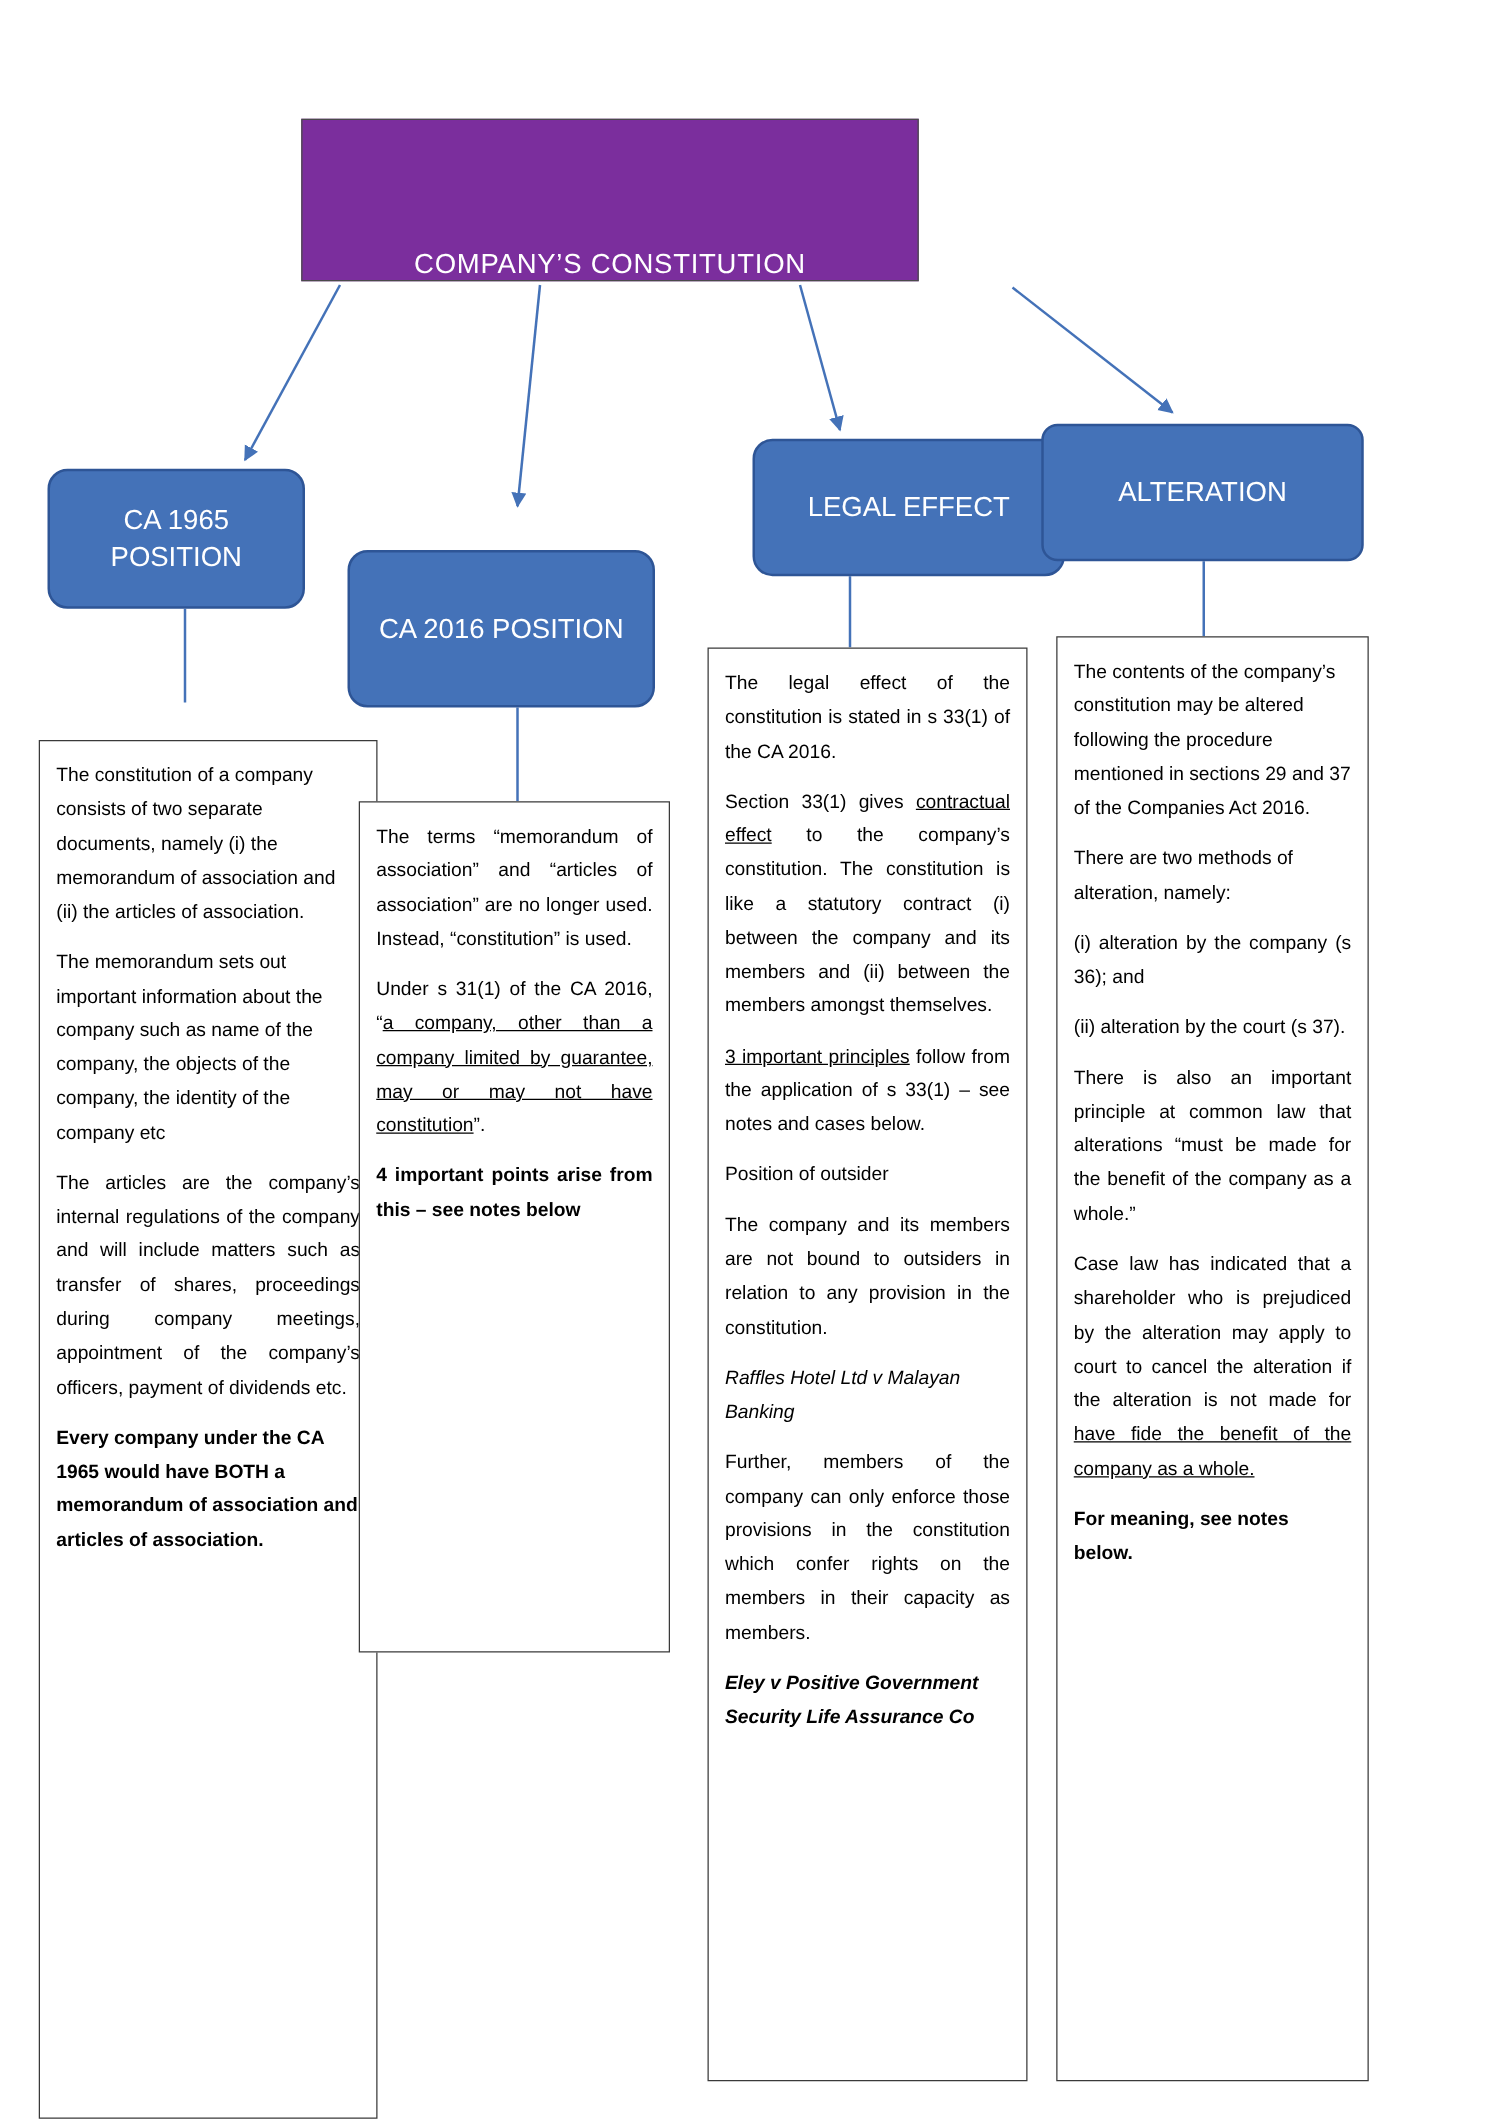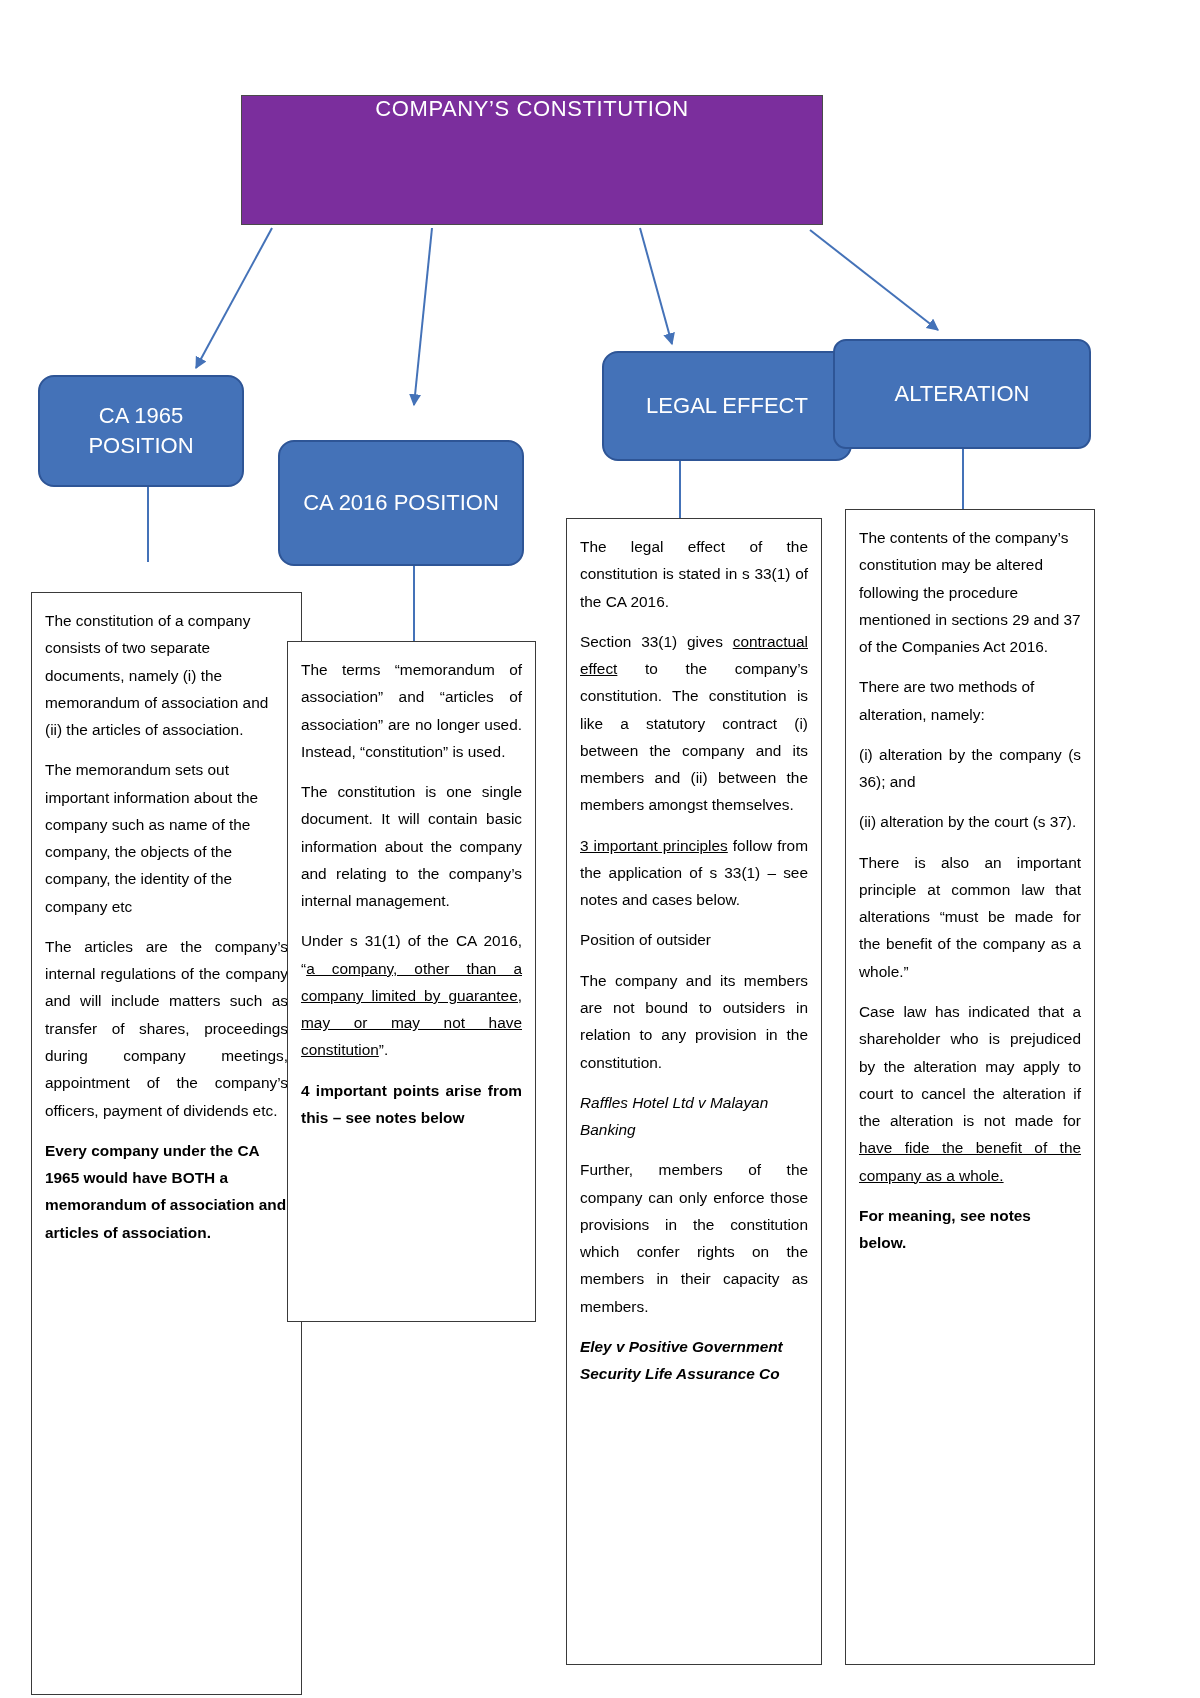--- a/index.html
+++ b/index.html
@@ -27,27 +27,27 @@
     width: 1200px;
     height: 1698px;
     pointer-events: none;
   }
 
   
   .root-node {
     position: absolute;
     left: 241px;
     top: 95px;
-    width: 582px;
+    width: 494px;
     height: 130px;
     background: #7B2E9D;
     border: 1px solid #4a4a4a;
     box-sizing: border-box;
     display: flex;
-    align-items: flex-start;
+    align-items: flex-end;
     justify-content: center;
   }
   .root-node .label {
     color: #ffffff;
     font-size: 22px;
     letter-spacing: 0.6px;
     text-align: center;
   }
 
   
@@ -149,21 +149,20 @@
 
   <div class="panel" id="panel-ca1965">
     <p>The constitution of a company consists of two separate documents, namely (i) the memorandum of association and (ii) the articles of association.</p>
     <p>The memorandum sets out important information about the company such as name of the company, the objects of the company, the identity of the company etc</p>
     <p class="justify">The articles are the company’s internal regulations of the company and will include matters such as transfer of shares, proceedings during company meetings, appointment of the company’s officers, payment of dividends etc.</p>
     <p>Every company under the CA 1965 would have BOTH a memorandum of association and articles of association.</p>
   </div>
 
   <div class="panel" id="panel-ca2016">
     <p class="justify">The terms “memorandum of association” and “articles of association” are no longer used. Instead, “constitution” is used.</p>
-    <p class="justify">The constitution is one single document. It will contain basic information about the company and relating to the company’s internal management.</p>
     <p class="justify"><span>Under s 31(1) of the CA 2016, “</span><span class="u">a company, other than a company limited by guarantee, may or may not have constitution</span><span>”.</span></p>
     <p class="justify">4 important points arise from this – see notes below</p>
   </div>
 
   <div class="panel" id="panel-legal">
     <p class="justify">The legal effect of the constitution is stated in s 33(1) of the CA 2016.</p>
     <p class="justify"><span>Section 33(1) gives </span><span class="u">contractual effect</span><span> to the company’s constitution. The constitution is like a statutory contract (i) between the company and its members and (ii) between the members amongst themselves.</span></p>
     <p class="justify"><span class="u">3 important principles</span><span> follow from the application of s 33(1) – see notes and cases below.</span></p>
     <p>Position of outsider</p>
     <p class="justify">The company and its members are not bound to outsiders in relation to any provision in the constitution.</p>

